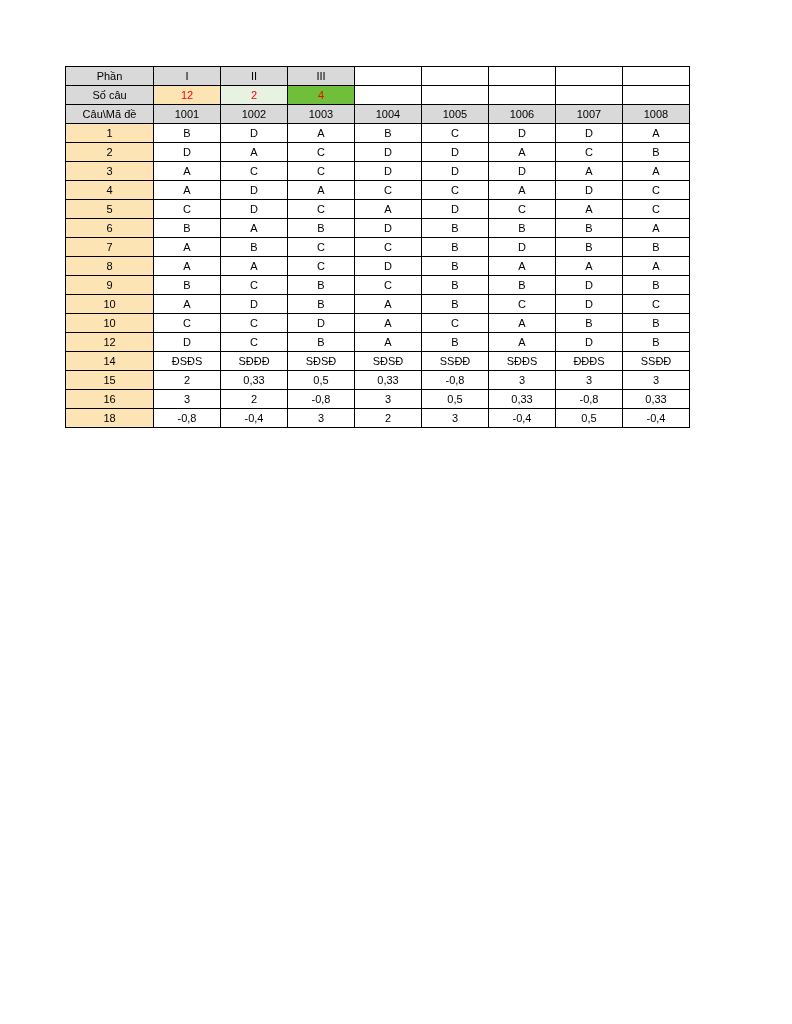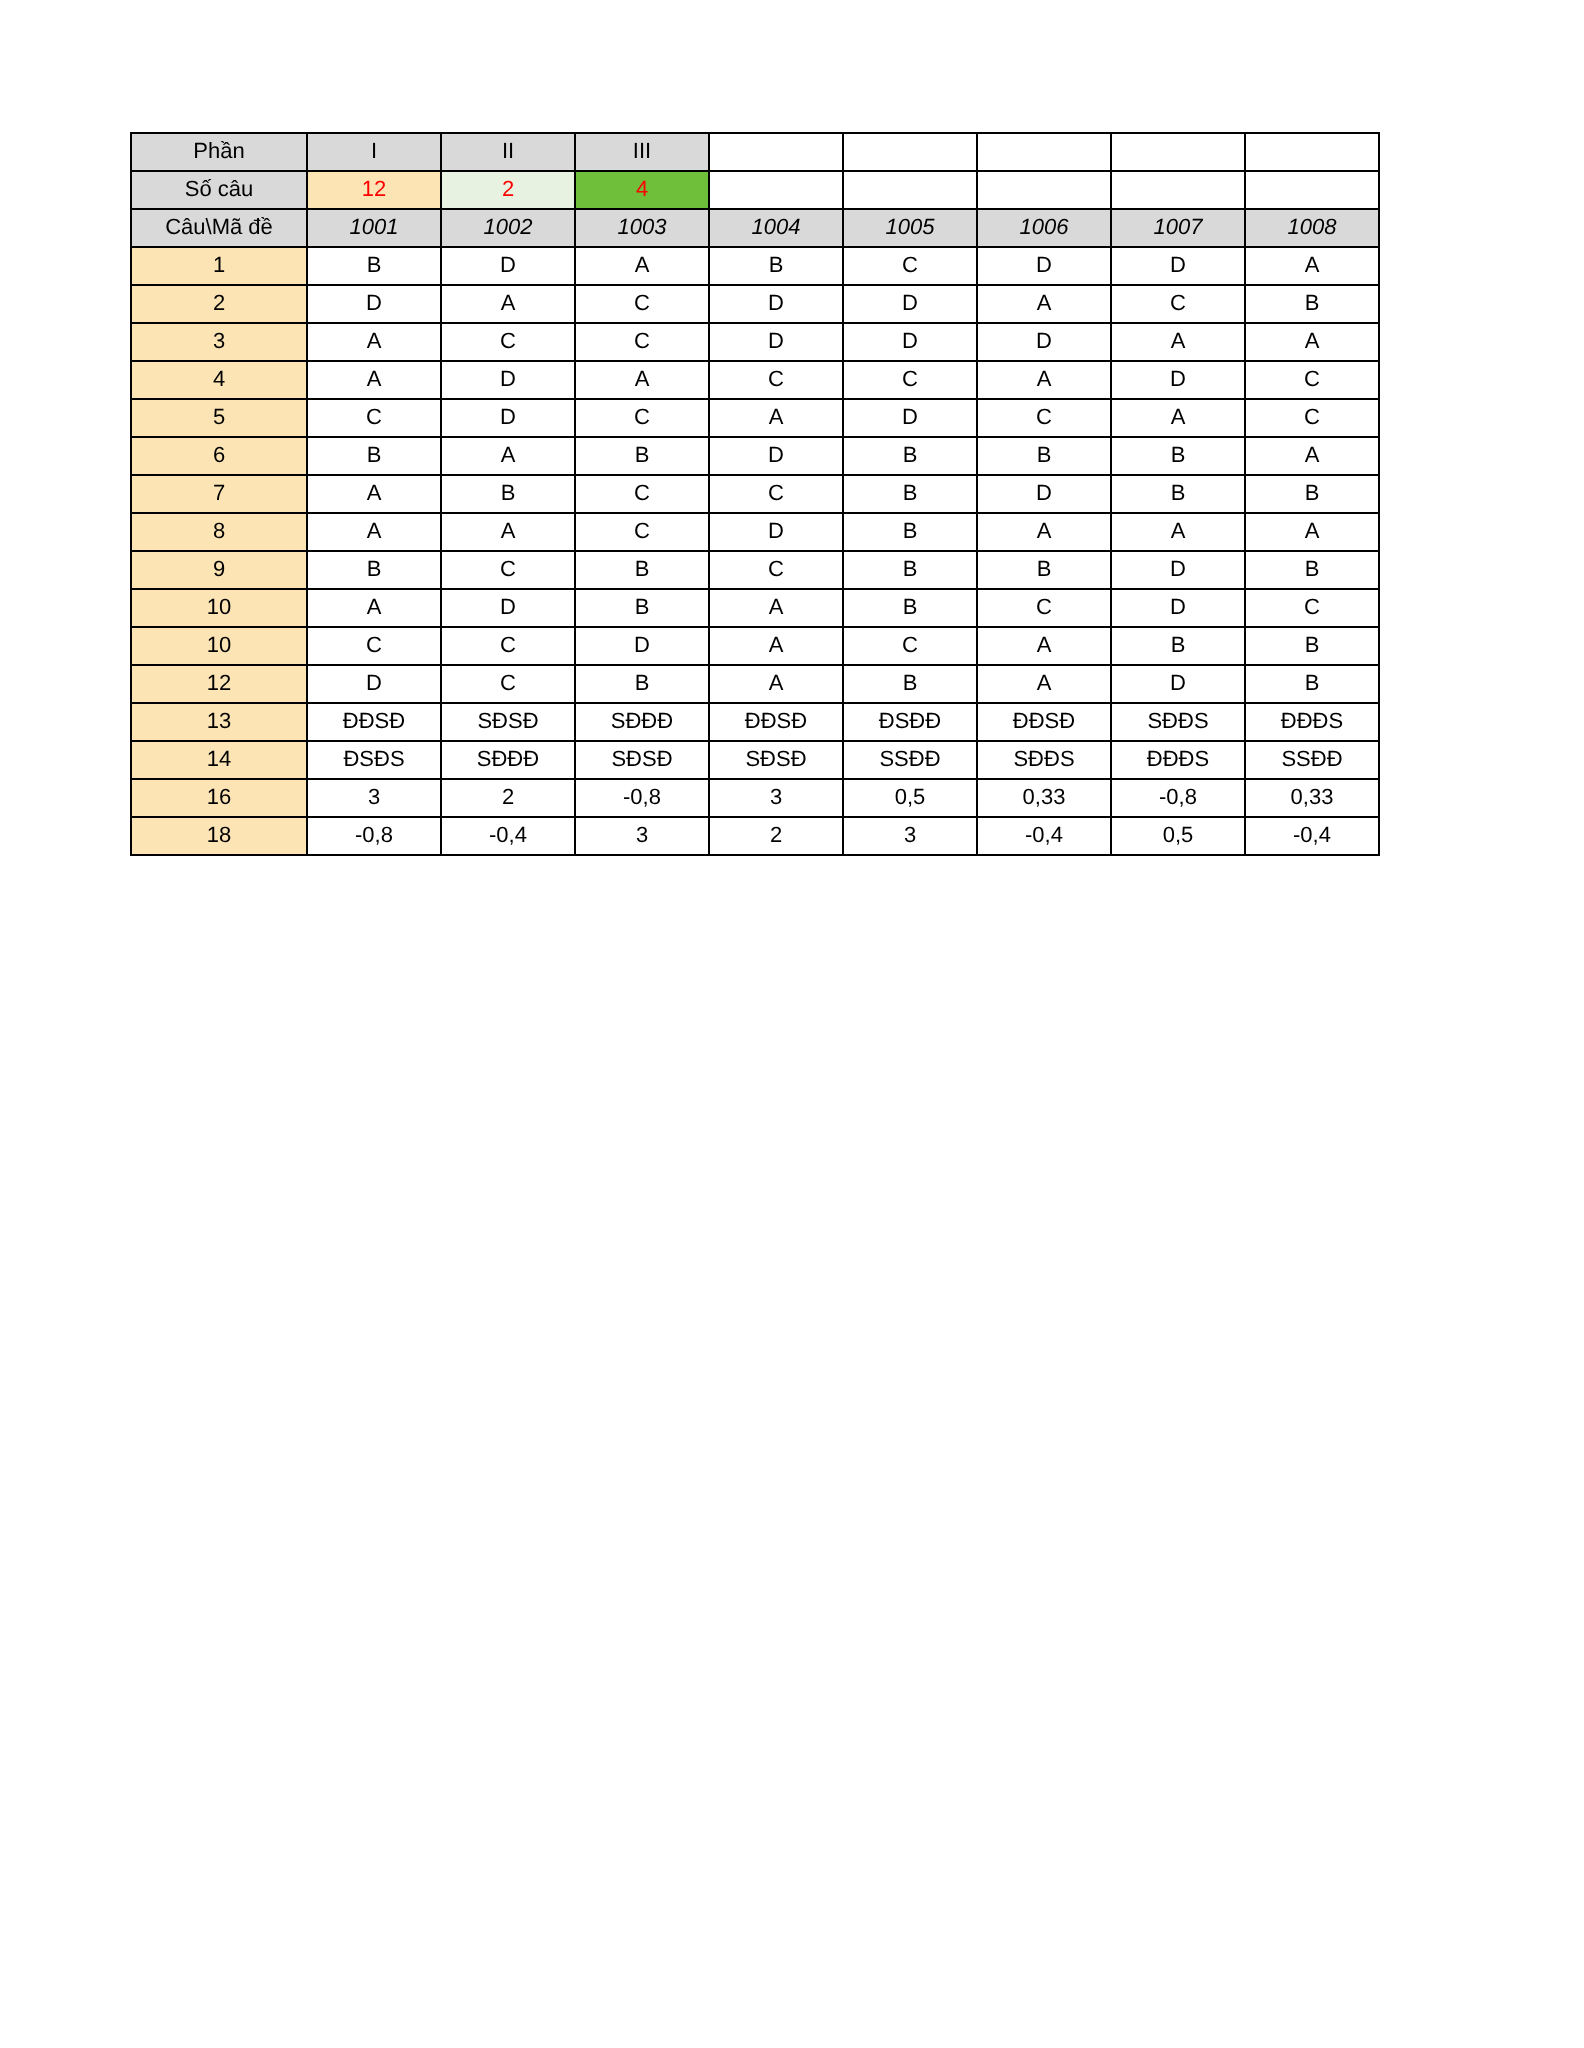--- a/index.html
+++ b/index.html
@@ -60,21 +60,20 @@
   .hdr-count td.v3 {
     background: #6fbf3b;
     color: #ff0000;
   }
   .hdr-count td.blank {
     background: #ffffff;
   }
   .hdr-code td {
     background: #d9d9d9;
     color: #ff0000;
-    font-style: italic;
   }
   .hdr-code td.lbl {
     color: #000000;
     font-style: normal;
     margin-left: 45px;
   }
   .row-num {
     background: #fce4b5;
   }
 </style>
@@ -254,42 +253,42 @@
           <td>D</td>
           <td>C</td>
           <td>B</td>
           <td>A</td>
           <td>B</td>
           <td>A</td>
           <td>D</td>
           <td>B</td>
         </tr>
         <tr>
-          <td class="row-num">13</td>
-          <td>ĐĐSĐ</td>
-          <td>SĐSĐ</td>
-          <td>SĐĐĐ</td>
-          <td>ĐĐSĐ</td>
-          <td>ĐSĐĐ</td>
-          <td>ĐĐSĐ</td>
-          <td>SĐĐS</td>
-          <td>ĐĐĐS</td>
-        </tr>
-        <tr>
           <td class="row-num">14</td>
           <td>ĐSĐS</td>
           <td>SĐĐĐ</td>
           <td>SĐSĐ</td>
           <td>SĐSĐ</td>
           <td>SSĐĐ</td>
           <td>SĐĐS</td>
           <td>ĐĐĐS</td>
           <td>SSĐĐ</td>
         </tr>
         <tr>
+          <td class="row-num">15</td>
+          <td>2</td>
+          <td>0,33</td>
+          <td>0,5</td>
+          <td>0,33</td>
+          <td>-0,8</td>
+          <td>3</td>
+          <td>3</td>
+          <td>3</td>
+        </tr>
+        <tr>
           <td class="row-num">16</td>
           <td>3</td>
           <td>2</td>
           <td>-0,8</td>
           <td>3</td>
           <td>0,5</td>
           <td>0,33</td>
           <td>-0,8</td>
           <td>0,33</td>
         </tr>

